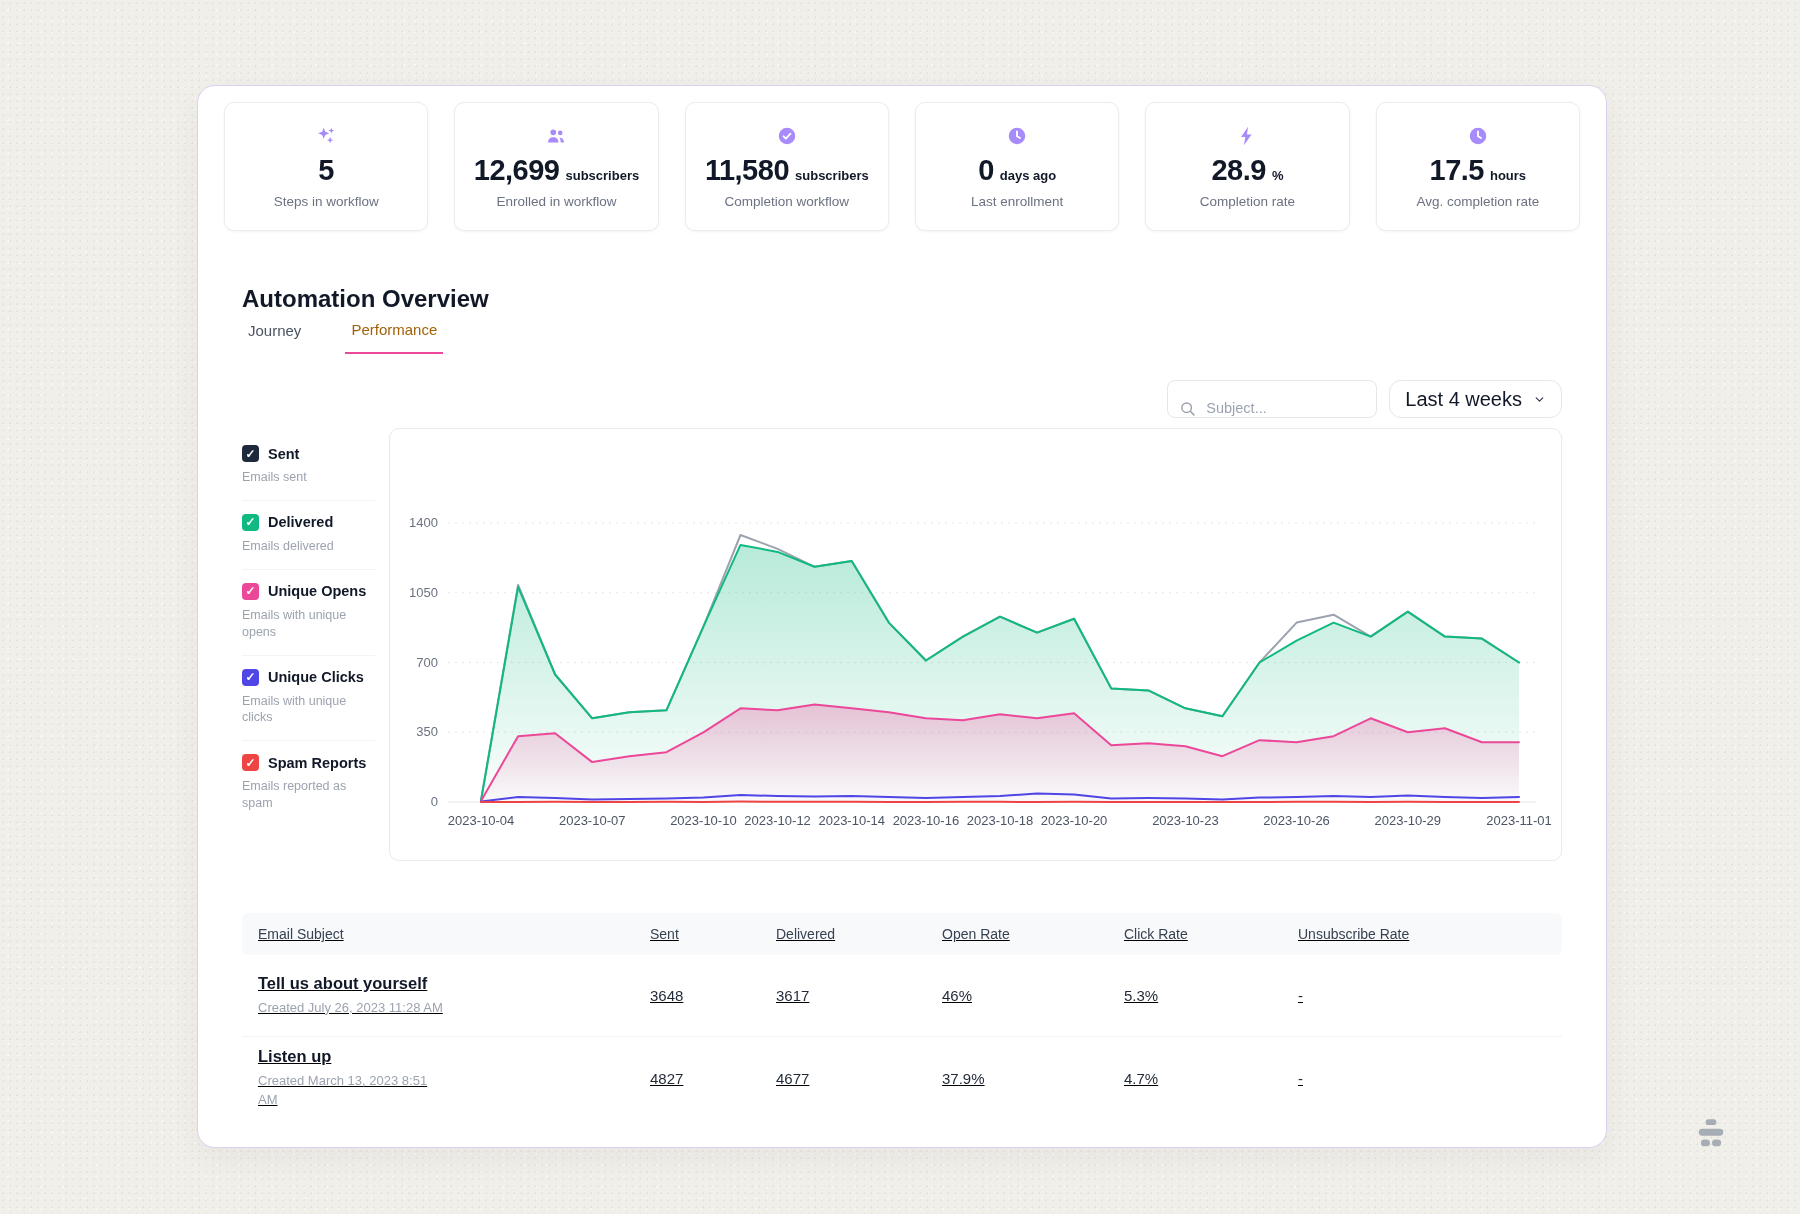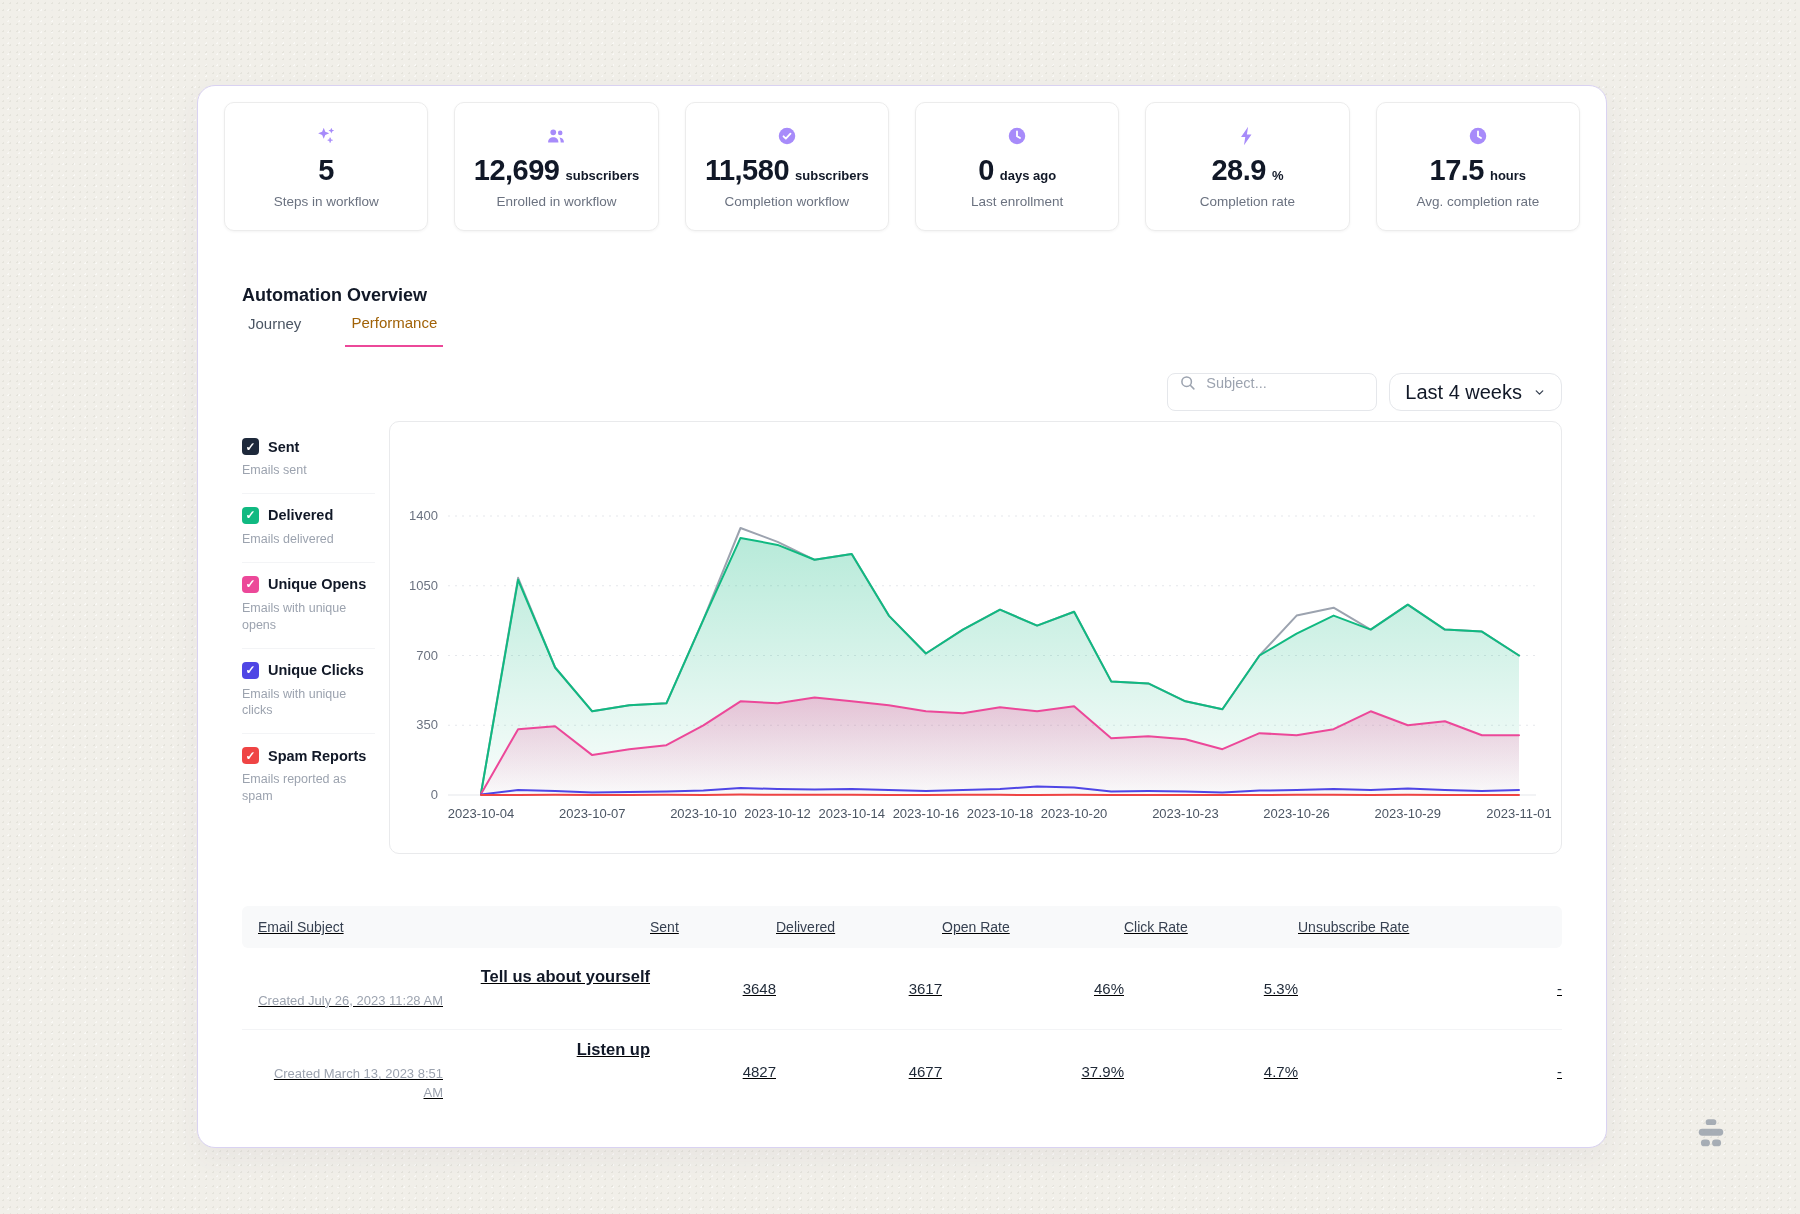--- a/index.html
+++ b/index.html
@@ -27,31 +27,31 @@
     box-shadow:0 1px 3px rgba(0,0,0,0.05);
     display:flex; flex-direction:column; align-items:center; justify-content:center; gap:7px;
   }
   .stat-icon svg { width:22px; height:22px; display:block; }
   .stat-value { display:flex; align-items:baseline; gap:6px; color:#111827; }
   .stat-value .num { font-size:29px; font-weight:700; letter-spacing:-0.5px; }
   .stat-value .unit { font-size:13px; font-weight:700; }
   .stat-label { font-size:13.5px; color:#6b7280; }
   
   .section { margin:0 18px; }
-  .page-title { margin:54px 0 0 0; font-size:18px; font-weight:700; color:#111827; }
+  .page-title { margin:54px 0 0 0; font-size:24px; font-weight:700; color:#111827; }
   .tabs { display:flex; gap:38px; margin-top:8px; }
   .tab {
     background:none; border:none; padding:0 6px 14px 6px; cursor:pointer;
     font-family:inherit; font-size:15px; color:#4b5563;
   }
   .tab.active { color:#a16207; border-bottom:2.5px solid #ec4899; }
   .controls { display:flex; justify-content:flex-end; align-items:center; gap:12px; margin-top:26px; }
   .search-box {
     width:210px; height:38px; background:#fff; border:1px solid #e5e7eb; border-radius:8px;
-    display:flex; align-items:flex-start; gap:8px; padding:0 11px;
+    display:flex; align-items:flex-end; gap:8px; padding:0 11px;
   }
   .search-box svg { flex:0 0 auto; }
   .search-box input {
     border:none; outline:none; background:transparent; width:100%;
     font-family:inherit; font-size:14.5px; color:#374151;
   }
   .search-box input::placeholder { color:#9ca3af; }
   .range-btn {
     height:38px; padding:0 15px; background:#fff; border:1px solid #e5e7eb; border-radius:12px;
     display:flex; align-items:center; gap:11px; cursor:pointer;
@@ -77,21 +77,21 @@
   
   .table { margin-top:52px;text-decoration:underline; }
   .thead, .trow {
     display:grid;
     grid-template-columns:408px 126px 166px 182px 174px 1fr;
     align-items:center;
   }
   .thead { background:#f8f9fa; border-radius:6px; height:42px; }
   .th { font-size:14px; font-weight:500; color:#374151; }
   .c0 { padding-left:16px; }
-  .trow { min-height:82px; border-bottom:1px solid #f3f4f6;text-align:right; }
+  .trow { min-height:82px; border-bottom:1px solid #f3f4f6; }
   .trow:last-child { border-bottom:none; }
   .td { font-size:15px; color:#1f2937; }
   .subject { font-size:16.5px; font-weight:700; color:#111827; }
   .created { margin-top:6px; font-size:13px; line-height:1.4; color:#9ca3af; max-width:185px; }
   
   .bento { position:absolute; right:72px; bottom:64px; width:34px; height:34px; opacity:0.85; }
 </style>
 </head>
 <body>
 

